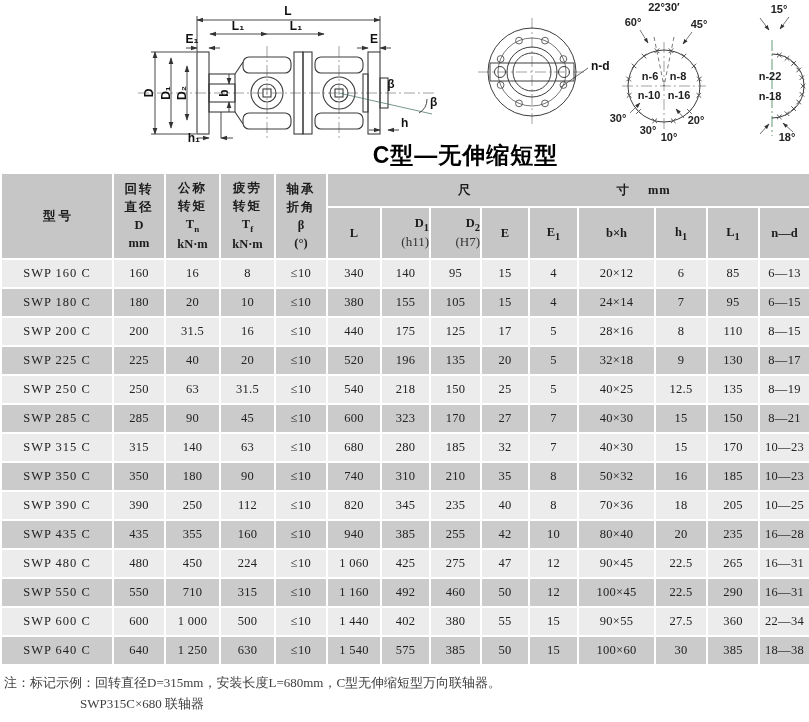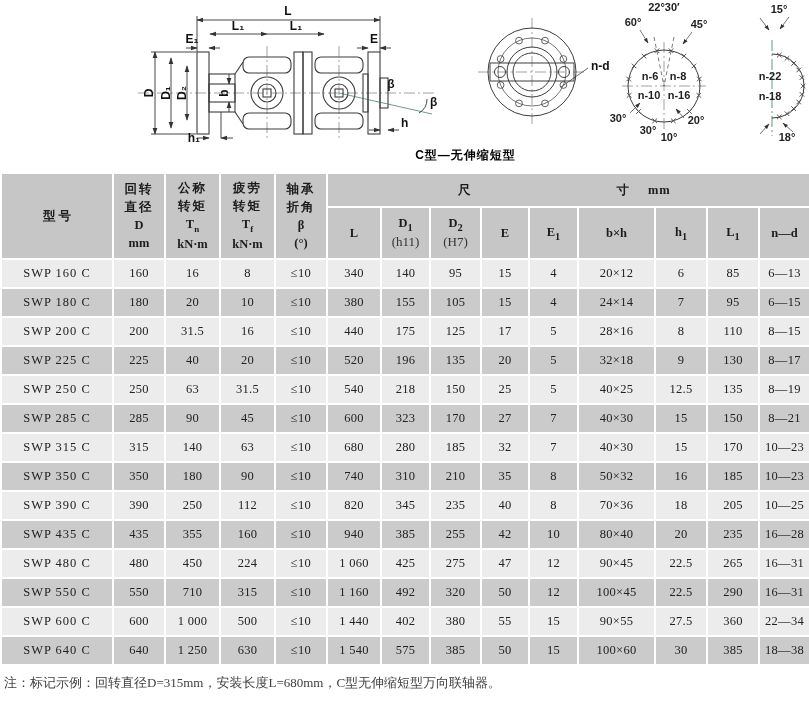--- a/index.html
+++ b/index.html
@@ -9,34 +9,34 @@
     font-family: "Liberation Serif", "DejaVu Serif", serif;
     color: #1c1c1c;
   }
   .drawing-wrap { width: 809px; height: 142px; }
   svg { display: block; }
   .dimtxt { font: bold 12px "Liberation Sans", "DejaVu Sans", sans-serif; fill: #111; stroke: none; }
   .dimsm  { font: bold 11px "Liberation Sans", "DejaVu Sans", sans-serif; fill: #222; stroke: none; }
   .page-title {
     height: 30px; line-height: 26px; text-align: center; padding-left: 122px;
     font-family: "Liberation Sans", "DejaVu Sans", sans-serif;
-    font-weight: bold; font-size: 12px; color: #000; letter-spacing: 1px;
+    font-weight: bold; font-size: 23px; color: #000; letter-spacing: 1px;
   }
   table { width: 809px; border-collapse: collapse; table-layout: fixed; }
   th, td {
     border: 2px solid #fff; text-align: center; vertical-align: middle;
     font-size: 12.5px; overflow: hidden;
   }
   thead th { background: var(--header-bg, #c6c6c6); font-weight: bold; padding: 2px 0; }
   thead tr.hrow1 th { height: 34px; }
   thead tr.hrow2 th { height: 52px; }
   .stack { display: flex; flex-direction: column; align-items: center; line-height: 1.45; }
   .stack .cn { letter-spacing: 2px; }
   .stack sub { font-size: 9px; }
-  .stack2 { display: flex; flex-direction: column; align-items: center; line-height: 1.2; }
+  .stack2 { display: flex; flex-direction: column; align-items: flex-end; line-height: 1.2; }
   .stack2 .note { font-size: 13px; font-weight: normal; color: #333; }
   .dims-head { position: relative; height: 28px; }
   .dims-head span { position: absolute; top: 50%; transform: translateY(-50%); letter-spacing: 1px; }
   .dims-head .c1 { left: 27%; }
   .dims-head .c2 { left: 60%; }
   .dims-head .c3 { left: 66.5%; }
   tbody td { height: 29px; color: #222; letter-spacing: 0.3px; }
   tbody tr.light td { background: var(--row-light, #ececec); }
   tbody tr.dark  td { background: var(--row-dark,  #cbcbcb); }
   tbody td.model { letter-spacing: 1px; }
@@ -477,21 +477,21 @@
         <td>16—31</td>
       </tr>
       <tr class="dark">
         <td class="model">SWP 550 C</td>
         <td>550</td>
         <td>710</td>
         <td>315</td>
         <td>≤10</td>
         <td>1 160</td>
         <td>492</td>
-        <td>320</td>
+        <td>460</td>
         <td>50</td>
         <td>12</td>
         <td>100×45</td>
         <td>22.5</td>
         <td>290</td>
         <td>16—31</td>
       </tr>
       <tr class="light">
         <td class="model">SWP 600 C</td>
         <td>600</td>
@@ -522,13 +522,14 @@
         <td>100×60</td>
         <td>30</td>
         <td>385</td>
         <td>18—38</td>
       </tr>
     </tbody>
 </table>
 
 <div class="notes">
   <div class="line1">注：标记示例：回转直径D=315mm，安装长度L=680mm，C型无伸缩短型万向联轴器。</div>
+  <div class="line2">SWP315C×680  联轴器</div>
 </div>
 
 </body></html>

